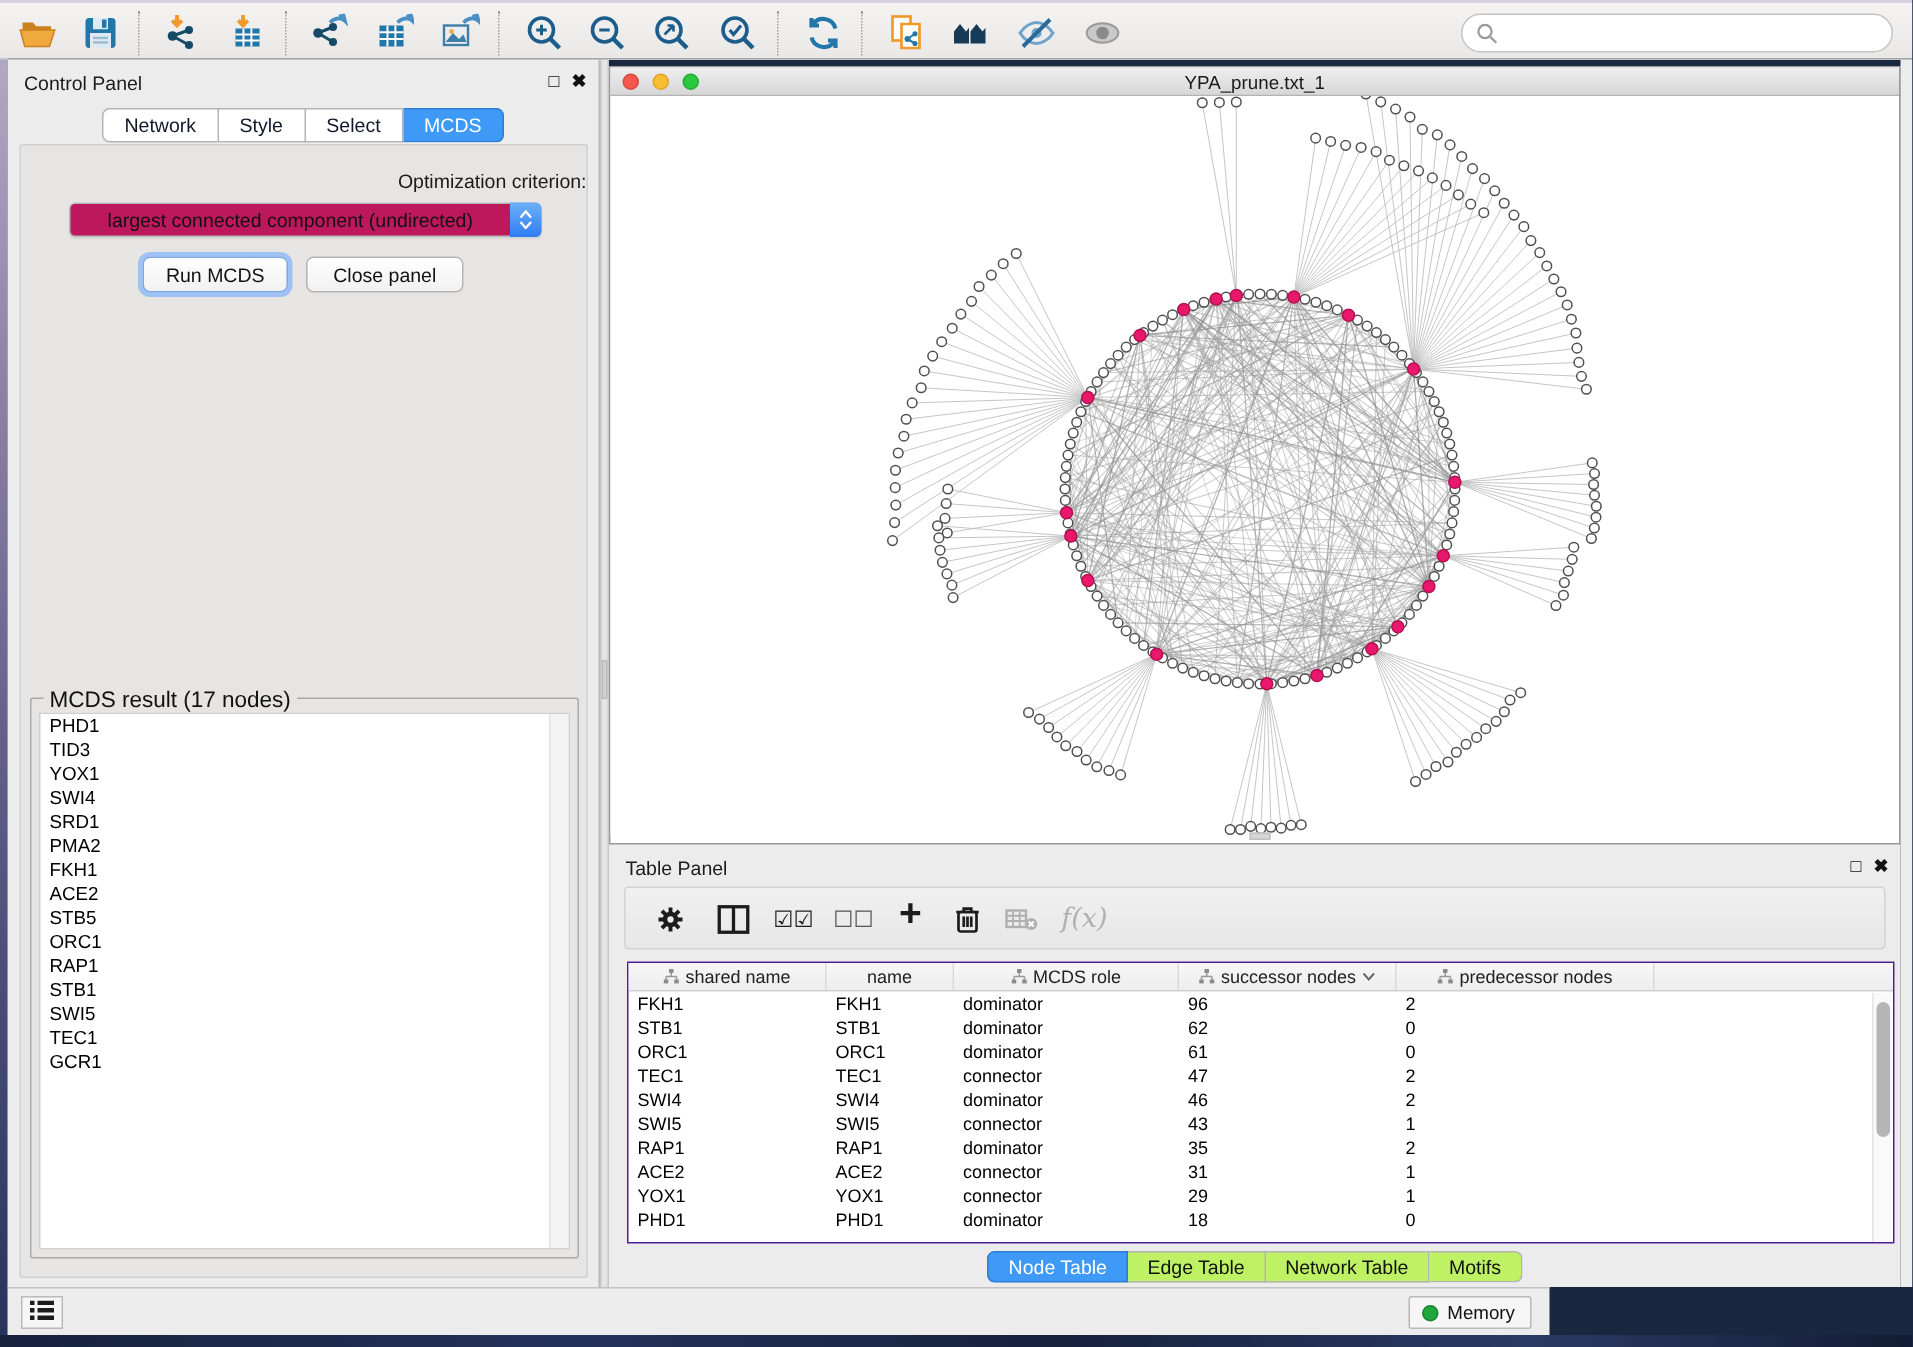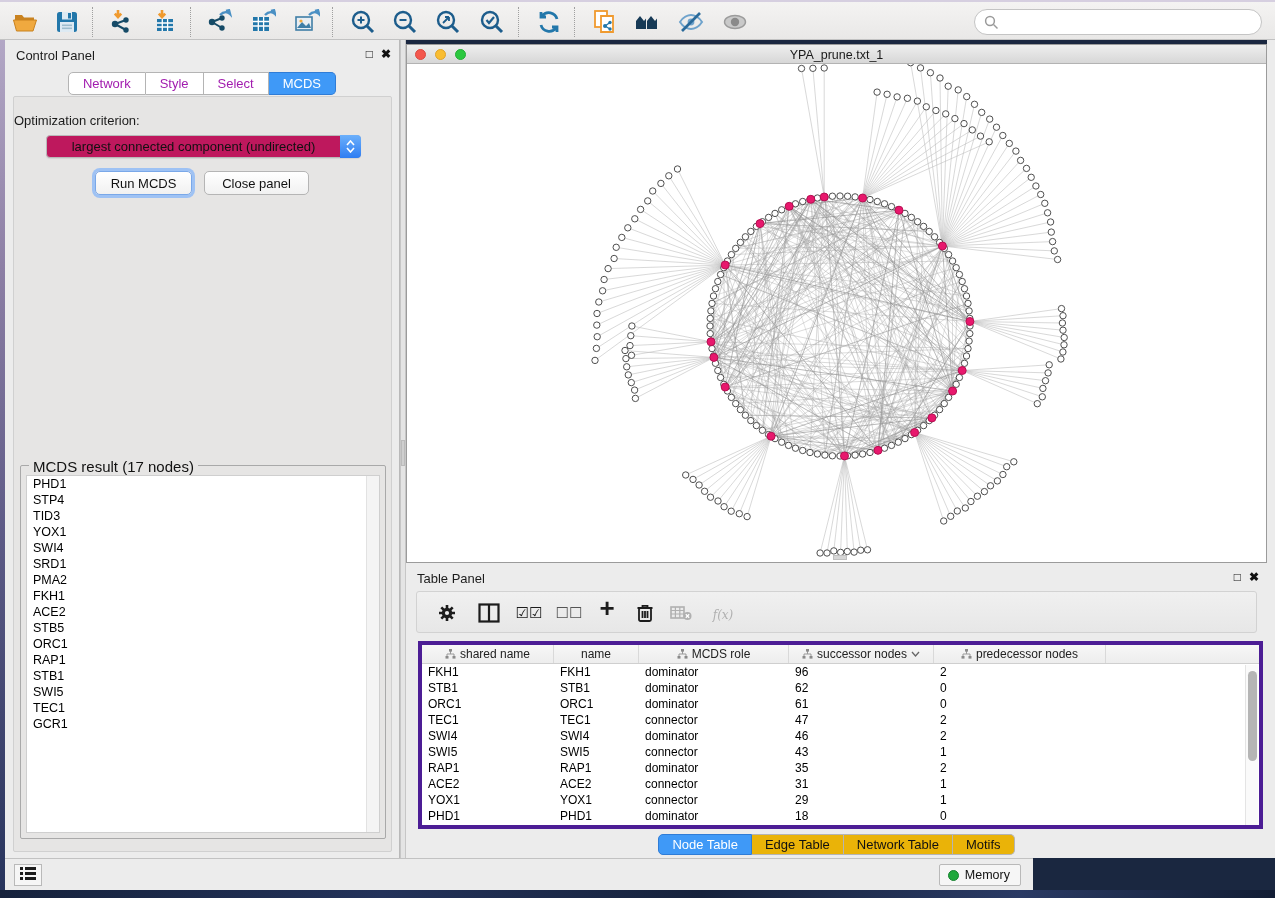--- a/index.html
+++ b/index.html
@@ -26,27 +26,27 @@
   .searchbox input { border:none; outline:none; flex:1; font-size:13px; background:transparent; height:20px; }
 
   
   .control-panel { position:absolute; left:5px; top:40px; width:395px; height:818px;
                    background:#ececec; border-right:1px solid #b9b9b9; }
   .panel-titlebar { position:relative; height:28px; }
   .panel-title { position:absolute; left:11px; top:8px; font-size:13px; color:#1c1c1c; }
   .win-ctrls { position:absolute; right:8px; top:7px; display:flex; gap:8px; }
   .win-ctrl { font-size:12px; font-weight:bold; color:#111; cursor:pointer; line-height:14px; }
   .cp-tabs { position:absolute; left:0; right:0; top:32px; display:flex; justify-content:center; }
-  .cp-tab { font-size:13px; padding:3px 14px; background:#fff; border:1px solid #b4b4b4; border-left:none; cursor:pointer; color:#a21caf; }
+  .cp-tab { font-size:13px; padding:3px 14px; background:#fff; border:1px solid #b4b4b4; border-left:none; cursor:pointer; color:#0f172a; }
   .cp-tab:first-child { border-left:1px solid #b4b4b4; border-radius:5px 0 0 5px; }
   .cp-tab:last-child { border-radius:0 5px 5px 0; }
   .cp-tab.active { background:#3f99f7; border-color:#2f7cd6; color:#fff; }
   .cp-inner { position:absolute; left:8px; top:56px; width:379px; height:756px;
               background:#e6e5e4; border:1px solid #d0d0d0; border-radius:2px; }
-  .opt-label { text-align:left; margin-top:16px; font-size:13px; color:#1b1b1b; }
+  .opt-label { text-align:right; margin-top:16px; font-size:13px; color:#1b1b1b; }
   .dropdown { position:absolute; left:32px; top:38px; width:315px; height:23px; background:#be185d;
               border:1px solid #b9b9b9; border-radius:4px; display:flex; align-items:center; cursor:pointer;
               box-shadow:0 1px 1px rgba(0,0,0,.08); }
   .dropdown .dd-text { flex:1; text-align:center; font-size:13px; color:#111; }
   .dd-stepper { width:21px; height:23px; margin:-1px -1px -1px 0; border-radius:0 4px 4px 0;
                 background:linear-gradient(180deg,#6cb0fb,#2e7df2); display:flex; flex-direction:column;
                 align-items:center; justify-content:center; gap:1px; }
   .btn-row { position:absolute; left:0; top:74px; width:100%; }
   .mac-btn { position:absolute; height:24px; background:linear-gradient(180deg,#ffffff,#f1f1f1);
              border:1px solid #b5b5b5; border-radius:5px; font-size:13px; color:#111; cursor:pointer;
@@ -81,36 +81,36 @@
   .h-handle { position:absolute; left:427px; top:-8px; width:14px; height:5px; background:#d6d6d6; border:1px solid #c0c0c0; }
 
   
   .table-panel { position:absolute; left:406px; top:563px; width:861px; height:295px; background:#ececec; }
   .tp-toolbar { position:absolute; left:10px; top:28px; width:841px; height:42px;
                 background:linear-gradient(180deg,#f0f0f0,#e7e7e7); border:1px solid #d2d2d2; border-radius:3px; }
   .tp-btn { position:absolute; top:6px; width:32px; height:30px; background:transparent; border:none; cursor:pointer;
             font-size:19px; color:#1c1c1c; text-align:center; }
   .tp-btn.gray { color:#aaa; }
   .tp-btn svg { display:block; margin:0 auto; }
-  .fx-label { font-family:"DejaVu Serif", serif; font-style:italic; font-size:12px; color:#b0b0b0; }
+  .fx-label { font-family:"DejaVu Serif", serif; font-style:italic; font-size:18px; color:#b0b0b0; }
   .node-table { position:absolute; left:12px; top:78px; width:845px; height:188px; background:#fff;
-                border:4px solid #4c1d95; overflow:hidden; }
+                border:1px solid #4c1d95; overflow:hidden; }
   .thead { display:flex; height:19px; background:linear-gradient(180deg,#f7f7f7,#ededed);
            border-bottom:1px solid #cfcfcf; font-size:12px; color:#222; }
   .th { display:flex; align-items:center; justify-content:center; gap:4px; border-right:1px solid #d9d9d9;
         cursor:pointer; white-space:nowrap; }
   .td { font-size:12px; line-height:16px; white-space:nowrap; padding:0 6px; color:#000; }
   .trow { display:flex; height:16px; cursor:default; }
   .c0 { width:132px; } .c1 { width:85px; } .c2 { width:150px; } .c3 { width:145px; } .c4 { width:172px; }
   .cf { flex:1; border-right:none !important; }
   .td.c3, .td.c4 { text-align:left; padding-right:14px; }
   .tscroll { position:absolute; right:1px; top:20px; width:13px; height:166px; background:#fafafa; border-left:1px solid #e4e4e4; }
   .tthumb { position:absolute; left:2px; top:6px; width:9px; height:90px; background:#b5b5b5; border-radius:5px; cursor:pointer; }
   .tp-tabs { position:absolute; left:0; right:0; top:271px; display:flex; justify-content:center; }
-  .tp-tab { font-size:13px; padding:2px 13px; background:#eab308; border:1px solid #b4b4b4; border-left:none; cursor:pointer; color:#111; }
+  .tp-tab { font-size:13px; padding:2px 13px; background:#bef264; border:1px solid #b4b4b4; border-left:none; cursor:pointer; color:#111; }
   .tp-tab:first-child { border-left:1px solid #b4b4b4; border-radius:5px 0 0 5px; }
   .tp-tab:last-child { border-radius:0 5px 5px 0; }
   .tp-tab.active { background:#3f99f7; border-color:#2f7cd6; color:#fff; }
   .hier-icon { display:inline-block; }
 
   
   .right-gutter { position:absolute; left:1267px; top:40px; width:8px; height:818px; background:#ececec; }
 
   
   .status-bar { position:absolute; left:5px; top:858px; width:1028px; height:32px; background:#ececec; border-top:1px solid #c2c2c2; }
@@ -298,21 +298,20 @@
       </div>
       <div class="btn-row">
         <button class="mac-btn btn-run">Run MCDS</button>
         <button class="mac-btn btn-close">Close panel</button>
       </div>
       <div class="result-group">
         <span class="result-legend">MCDS result (17 nodes)</span>
         <div class="result-list">
           <div class="result-scroll"></div>
         <div class="mcds-item">PHD1</div>
-            <div class="mcds-item">STP4</div>
             <div class="mcds-item">TID3</div>
             <div class="mcds-item">YOX1</div>
             <div class="mcds-item">SWI4</div>
             <div class="mcds-item">SRD1</div>
             <div class="mcds-item">PMA2</div>
             <div class="mcds-item">FKH1</div>
             <div class="mcds-item">ACE2</div>
             <div class="mcds-item">STB5</div>
             <div class="mcds-item">ORC1</div>
             <div class="mcds-item">RAP1</div>

